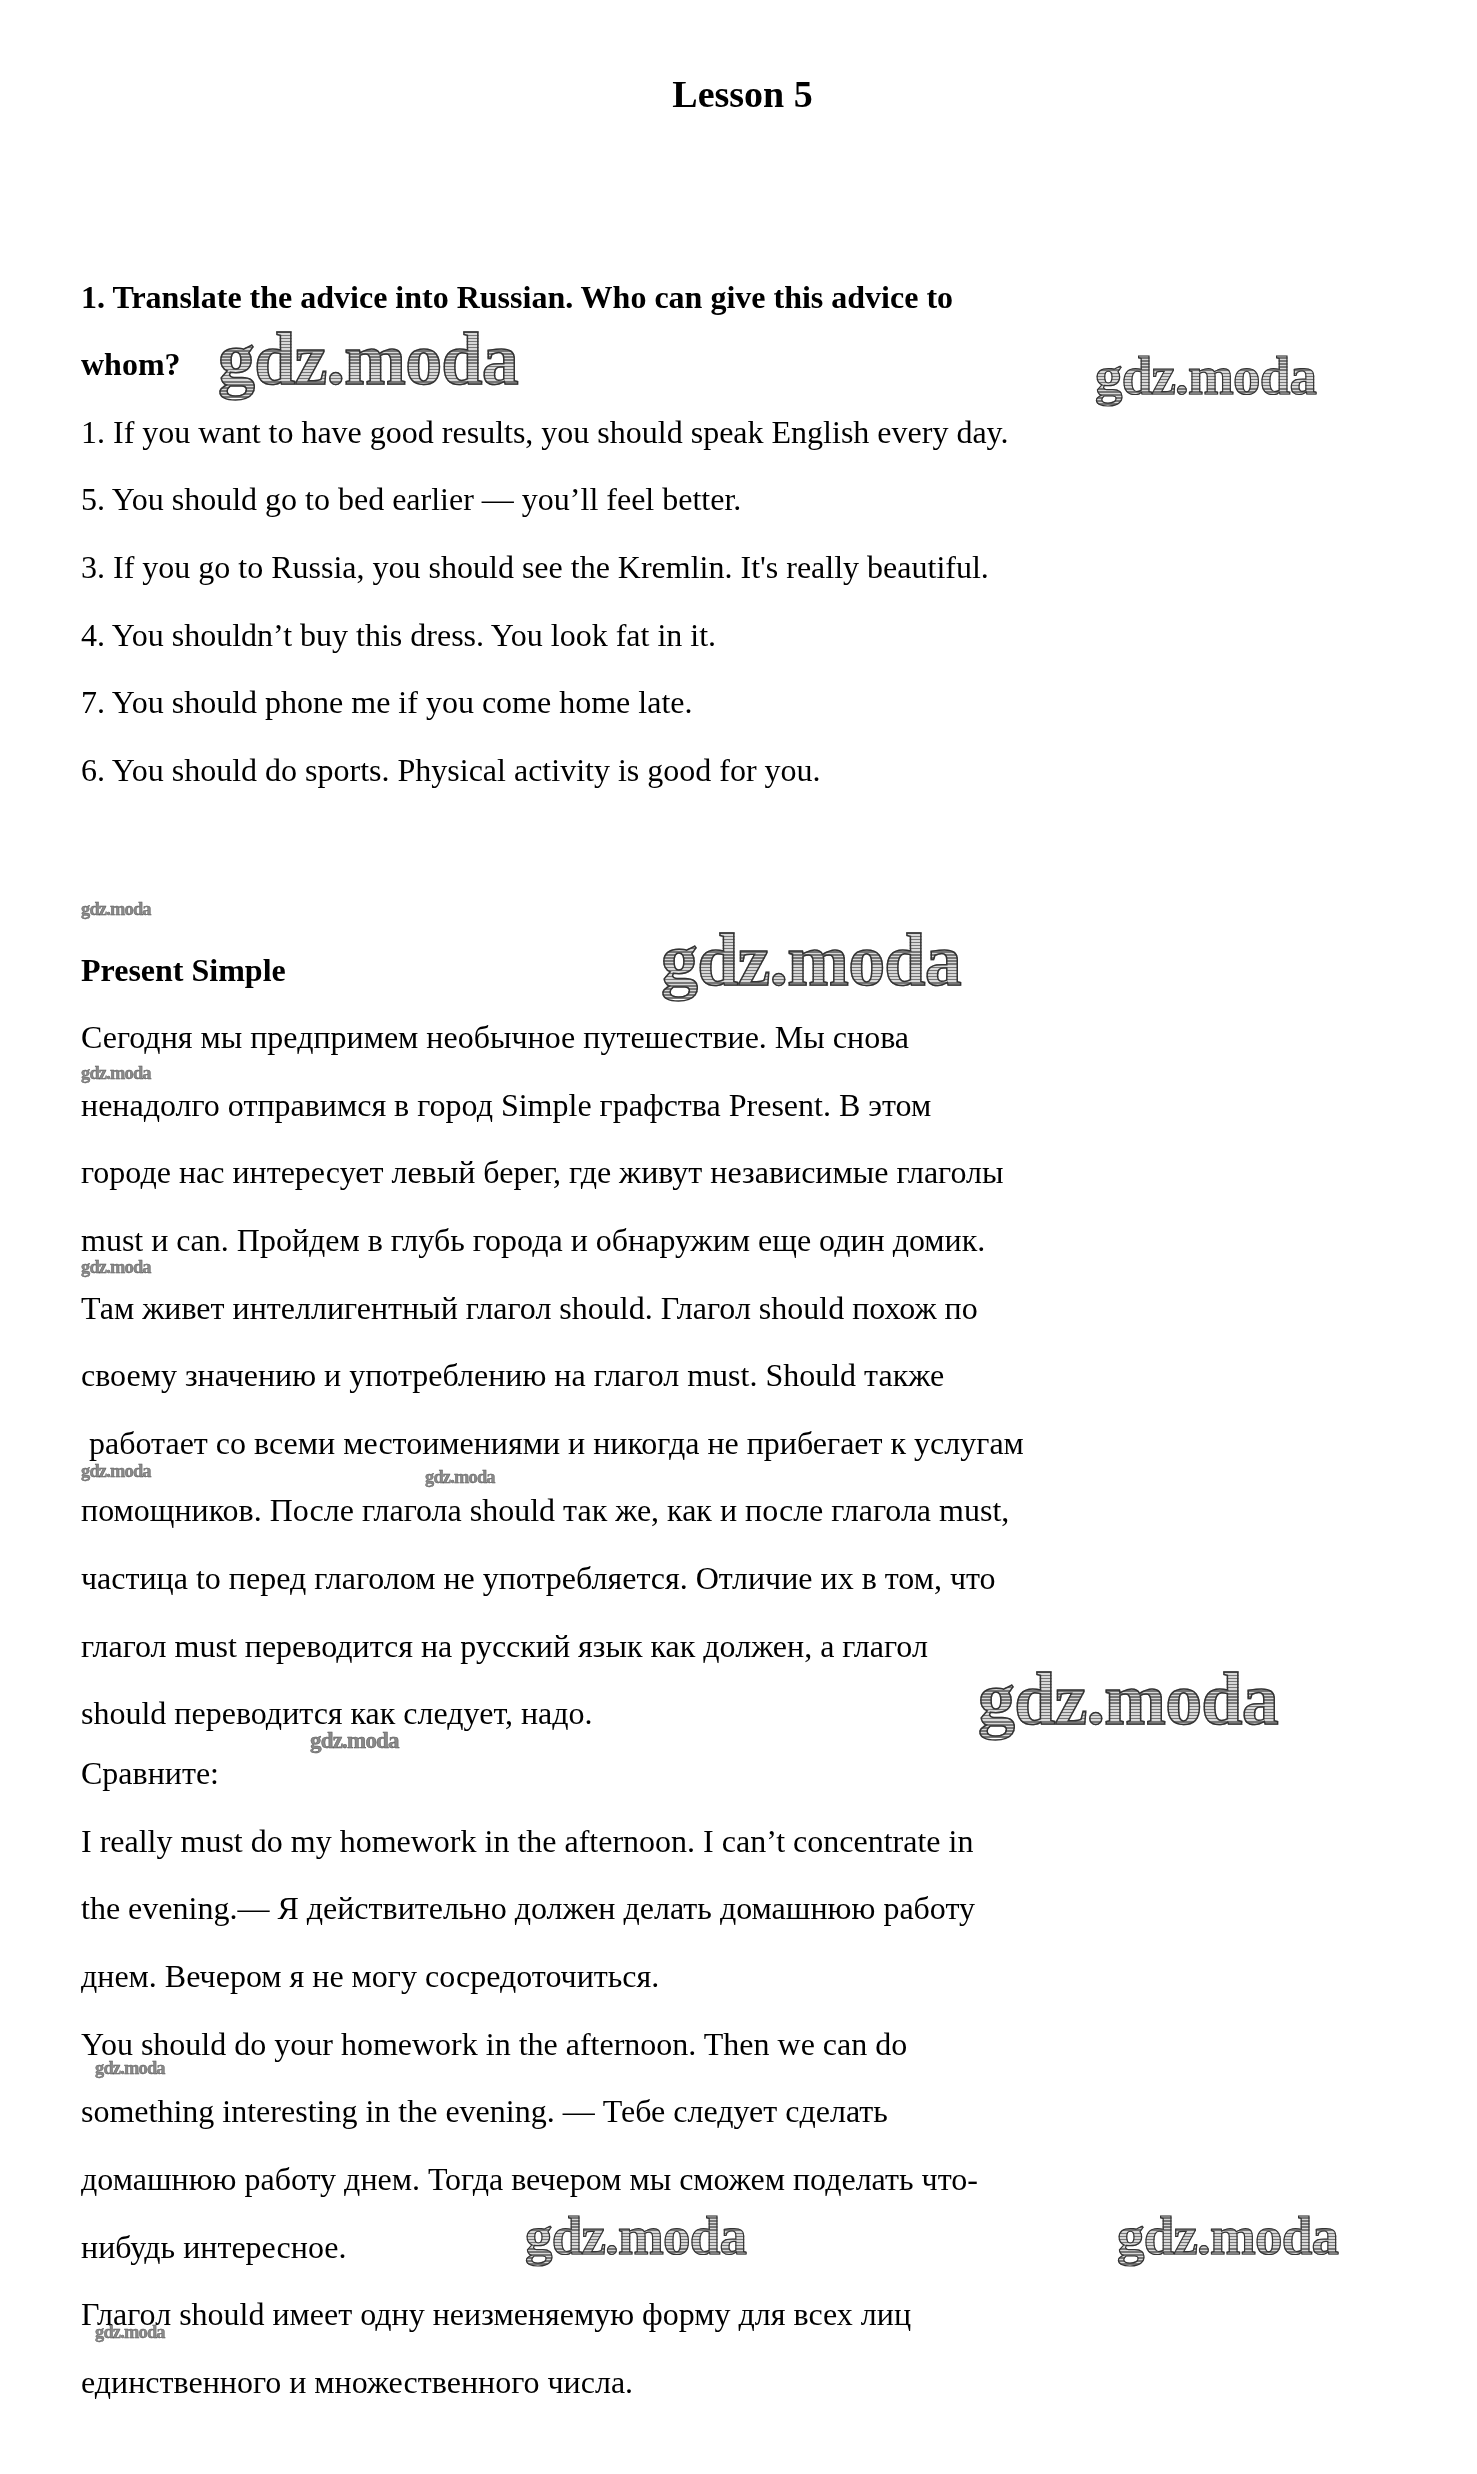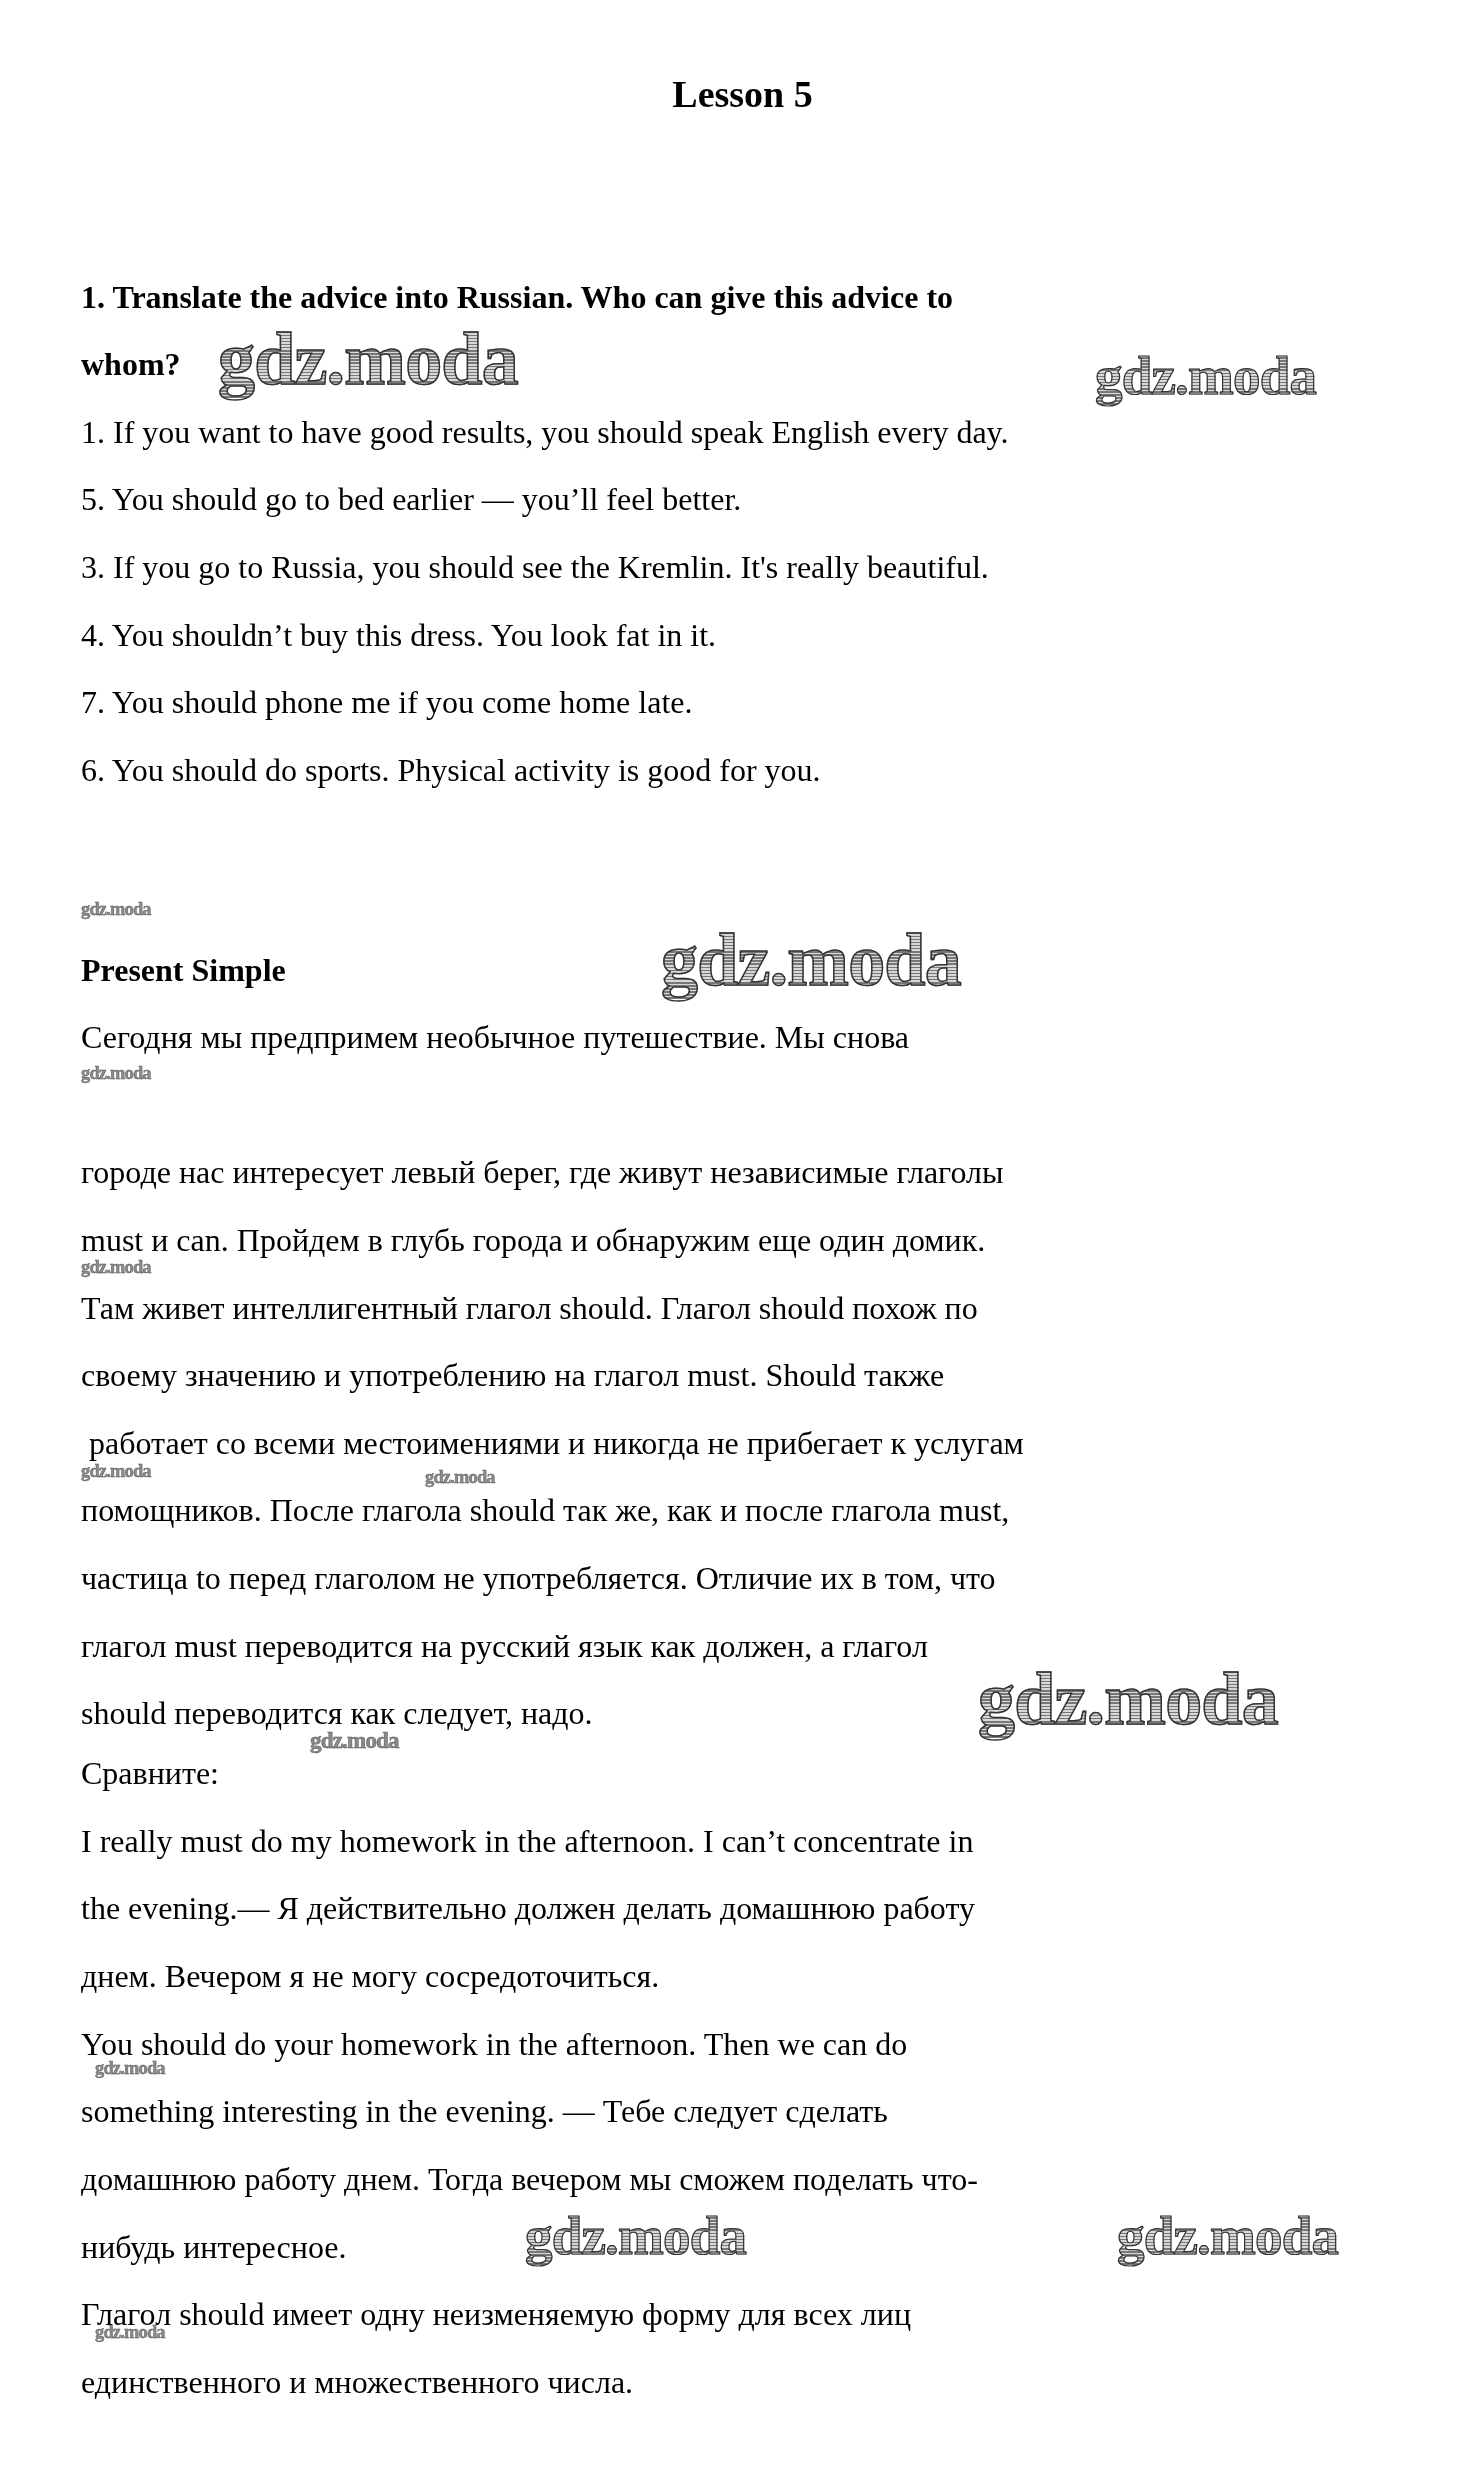--- a/index.html
+++ b/index.html
@@ -35,20 +35,21 @@
   <div class="line" style="top:409px;">1. If you want to have good results, you should speak English every day.</div>
   <div class="line" style="top:476px;">5. You should go to bed earlier — you’ll feel better.</div>
   <div class="line" style="top:544px;">3. If you go to Russia, you should see the Kremlin. It's really beautiful.</div>
   <div class="line" style="top:612px;">4. You shouldn’t buy this dress. You look fat in it.</div>
   <div class="line" style="top:679px;">7. You should phone me if you come home late.</div>
   <div class="line" style="top:747px;">6. You should do sports. Physical activity is good for you.</div>
 
   <div class="line bold" style="top:947px;">Present Simple</div>
 
   <div class="line" style="top:1014px;">Сегодня мы предпримем необычное путешествие. Мы снова</div>
+  <div class="line" style="top:1082px;">ненадолго отправимся в город Simple графства Present. В этом</div>
   <div class="line" style="top:1217px;">must и can. Пройдем в глубь города и обнаружим еще один домик.</div>
   <div class="line" style="top:1149px;">городе нас интересует левый берег, где живут независимые глаголы</div>
   <div class="line" style="top:1285px;">Там живет интеллигентный глагол should. Глагол should похож по</div>
   <div class="line" style="top:1352px;">своему значению и употреблению на глагол must. Should также</div>
   <div class="line" style="top:1420px;margin-left:8px;">работает со всеми местоимениями и никогда не прибегает к услугам</div>
   <div class="line" style="top:1487px;">помощников. После глагола should так же, как и после глагола must,</div>
   <div class="line" style="top:1555px;">частица to перед глаголом не употребляется. Отличие их в том, что</div>
   <div class="line" style="top:1623px;">глагол must переводится на русский язык как должен, а глагол</div>
   <div class="line" style="top:1690px;">should переводится как следует, надо.</div>
   <div class="line" style="top:1750px;">Сравните:</div>

